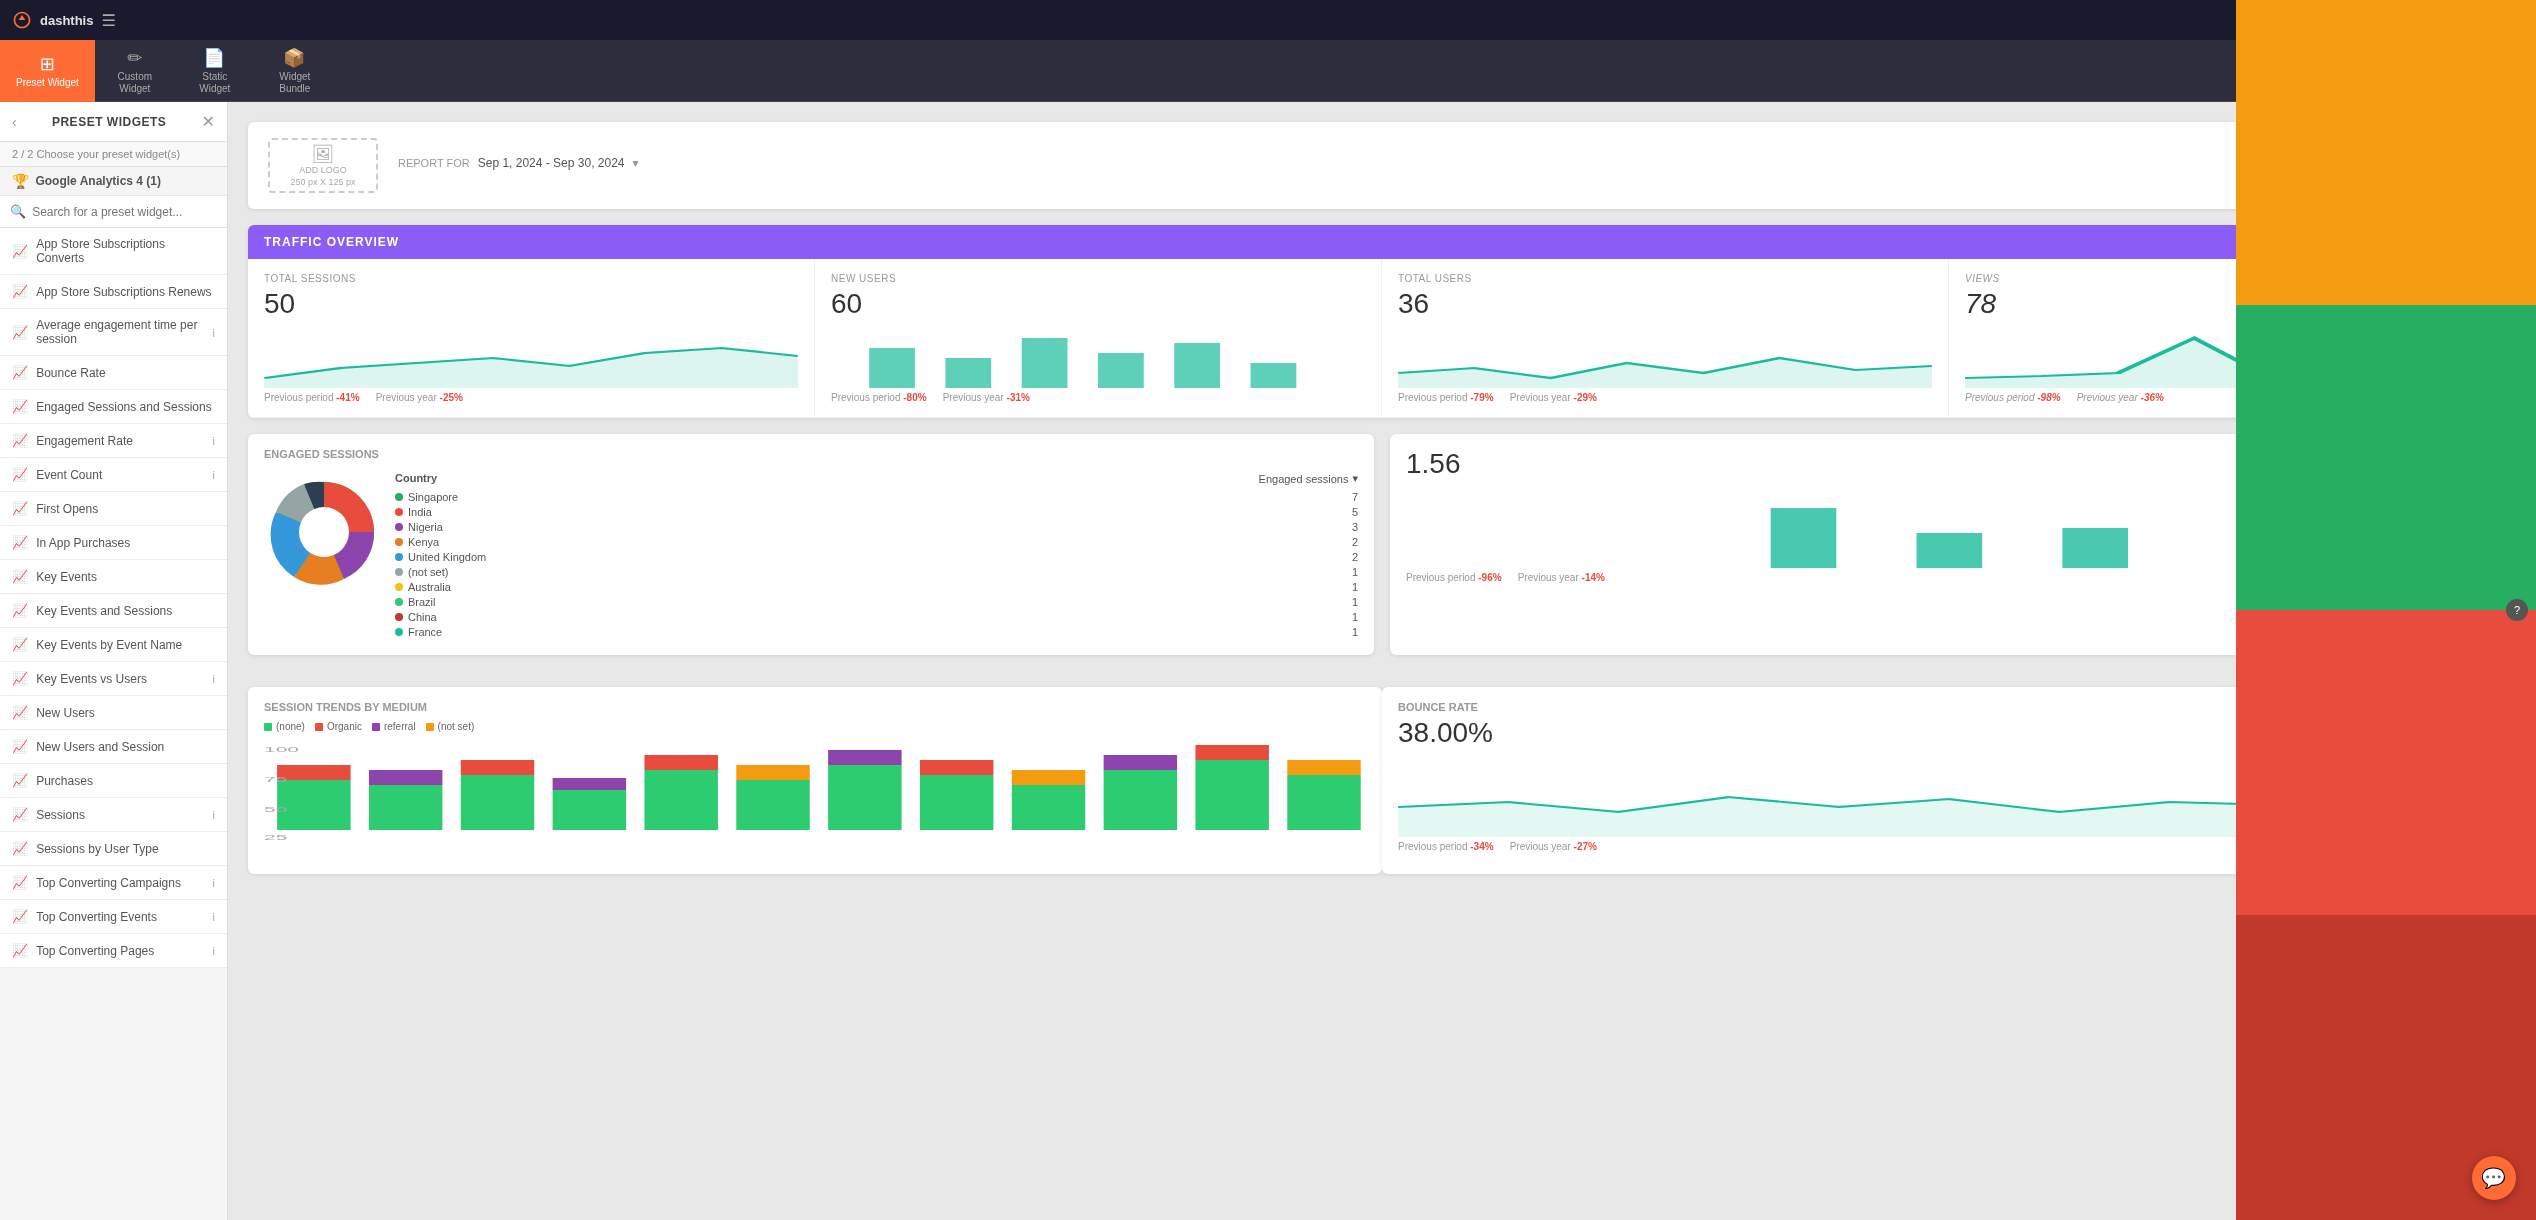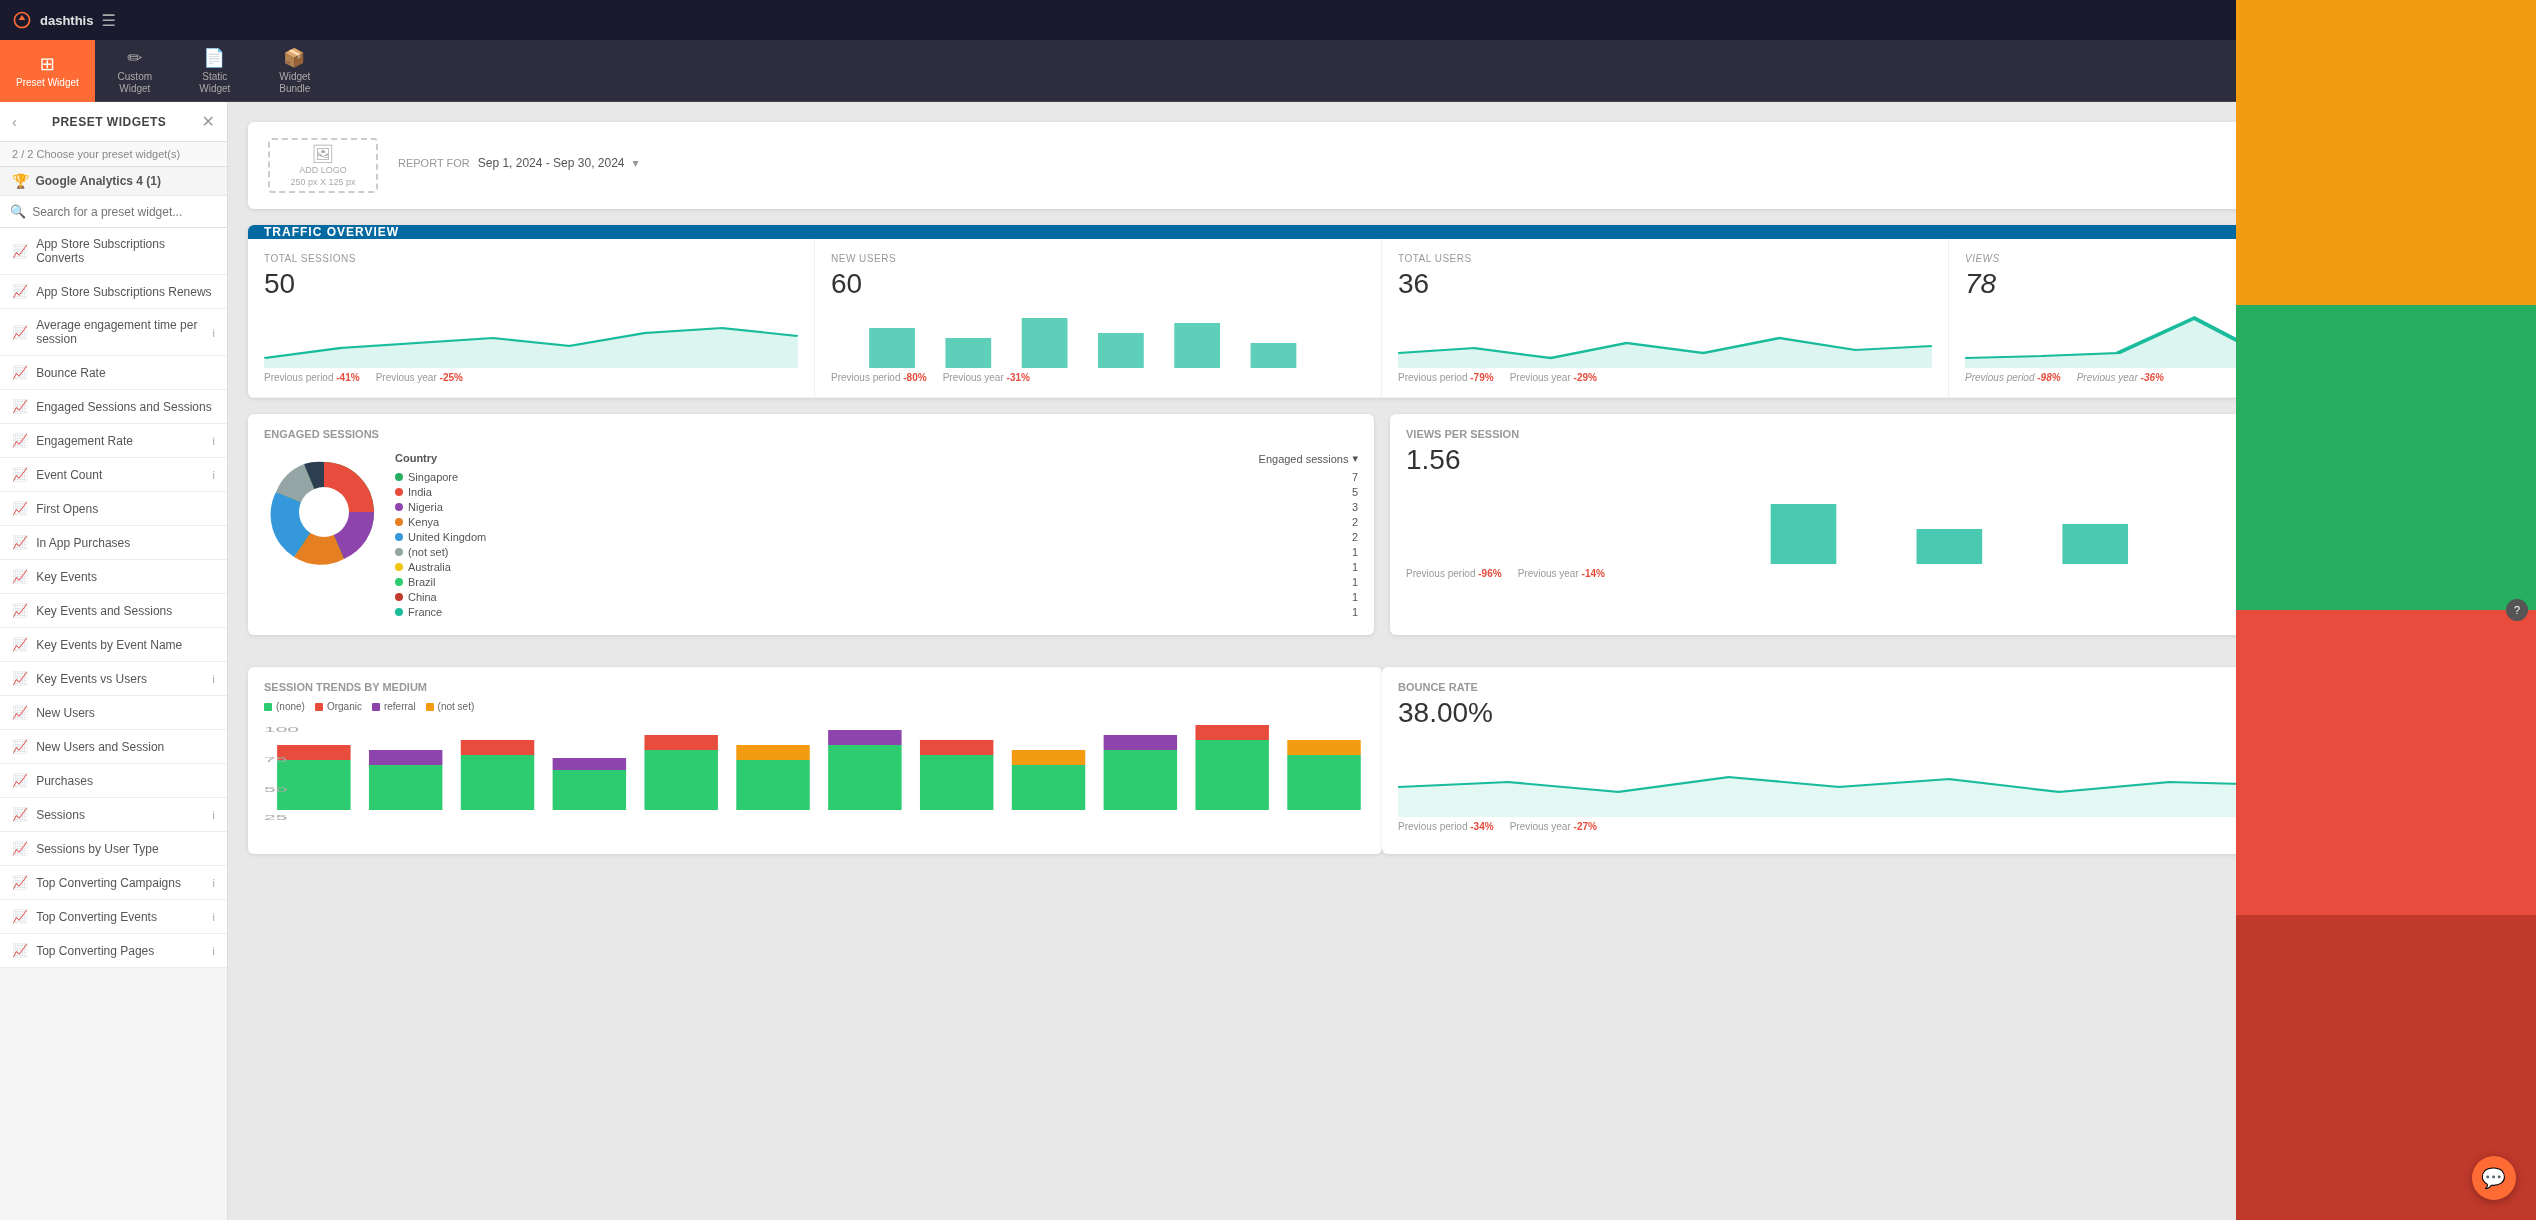--- a/index.html
+++ b/index.html
@@ -167,23 +167,23 @@
 
     
     .section-card {
       background: white;
       border-radius: 6px;
       margin-bottom: 16px;
       box-shadow: 0 1px 4px rgba(0,0,0,0.1);
       overflow: hidden;
     }
     .section-header {
-      background: #0369a1;
+      background: #8b5cf6;
       color: white;
-      padding: 0 16px;
+      padding: 10px 16px;
       font-size: 12px;
       font-weight: 700;
       letter-spacing: 1px;
       text-transform: uppercase;
     }
     .metrics-row {
       display: grid;
       grid-template-columns: repeat(4, 1fr);
       border-bottom: 1px solid #f0f0f0;
     }
@@ -707,21 +707,20 @@
                     <span class="country-val">1</span>
                   </div>
                 </div>
             </div>
           </div>
         </div>
       </div>
 
       <div class="section-card">
         <div class="views-inner">
-          <div class="views-label">VIEWS PER SESSION</div>
           <div class="views-value">1.56</div>
           <div class="views-chart">
             <svg width="100%" height="80" viewBox="0 0 300 80" preserveAspectRatio="none">
               <rect x="100" y="20" width="18" height="60" fill="#1abc9c" opacity="0.8"></rect>
               <rect x="140" y="45" width="18" height="35" fill="#1abc9c" opacity="0.8"></rect>
               <rect x="180" y="40" width="18" height="40" fill="#1abc9c" opacity="0.8"></rect>
             </svg>
           </div>
           <div class="views-prev">
             <div class="metric-prev-item"><span class="metric-prev-label">Previous period </span><span class="metric-prev-value negative">-96%</span></div>

